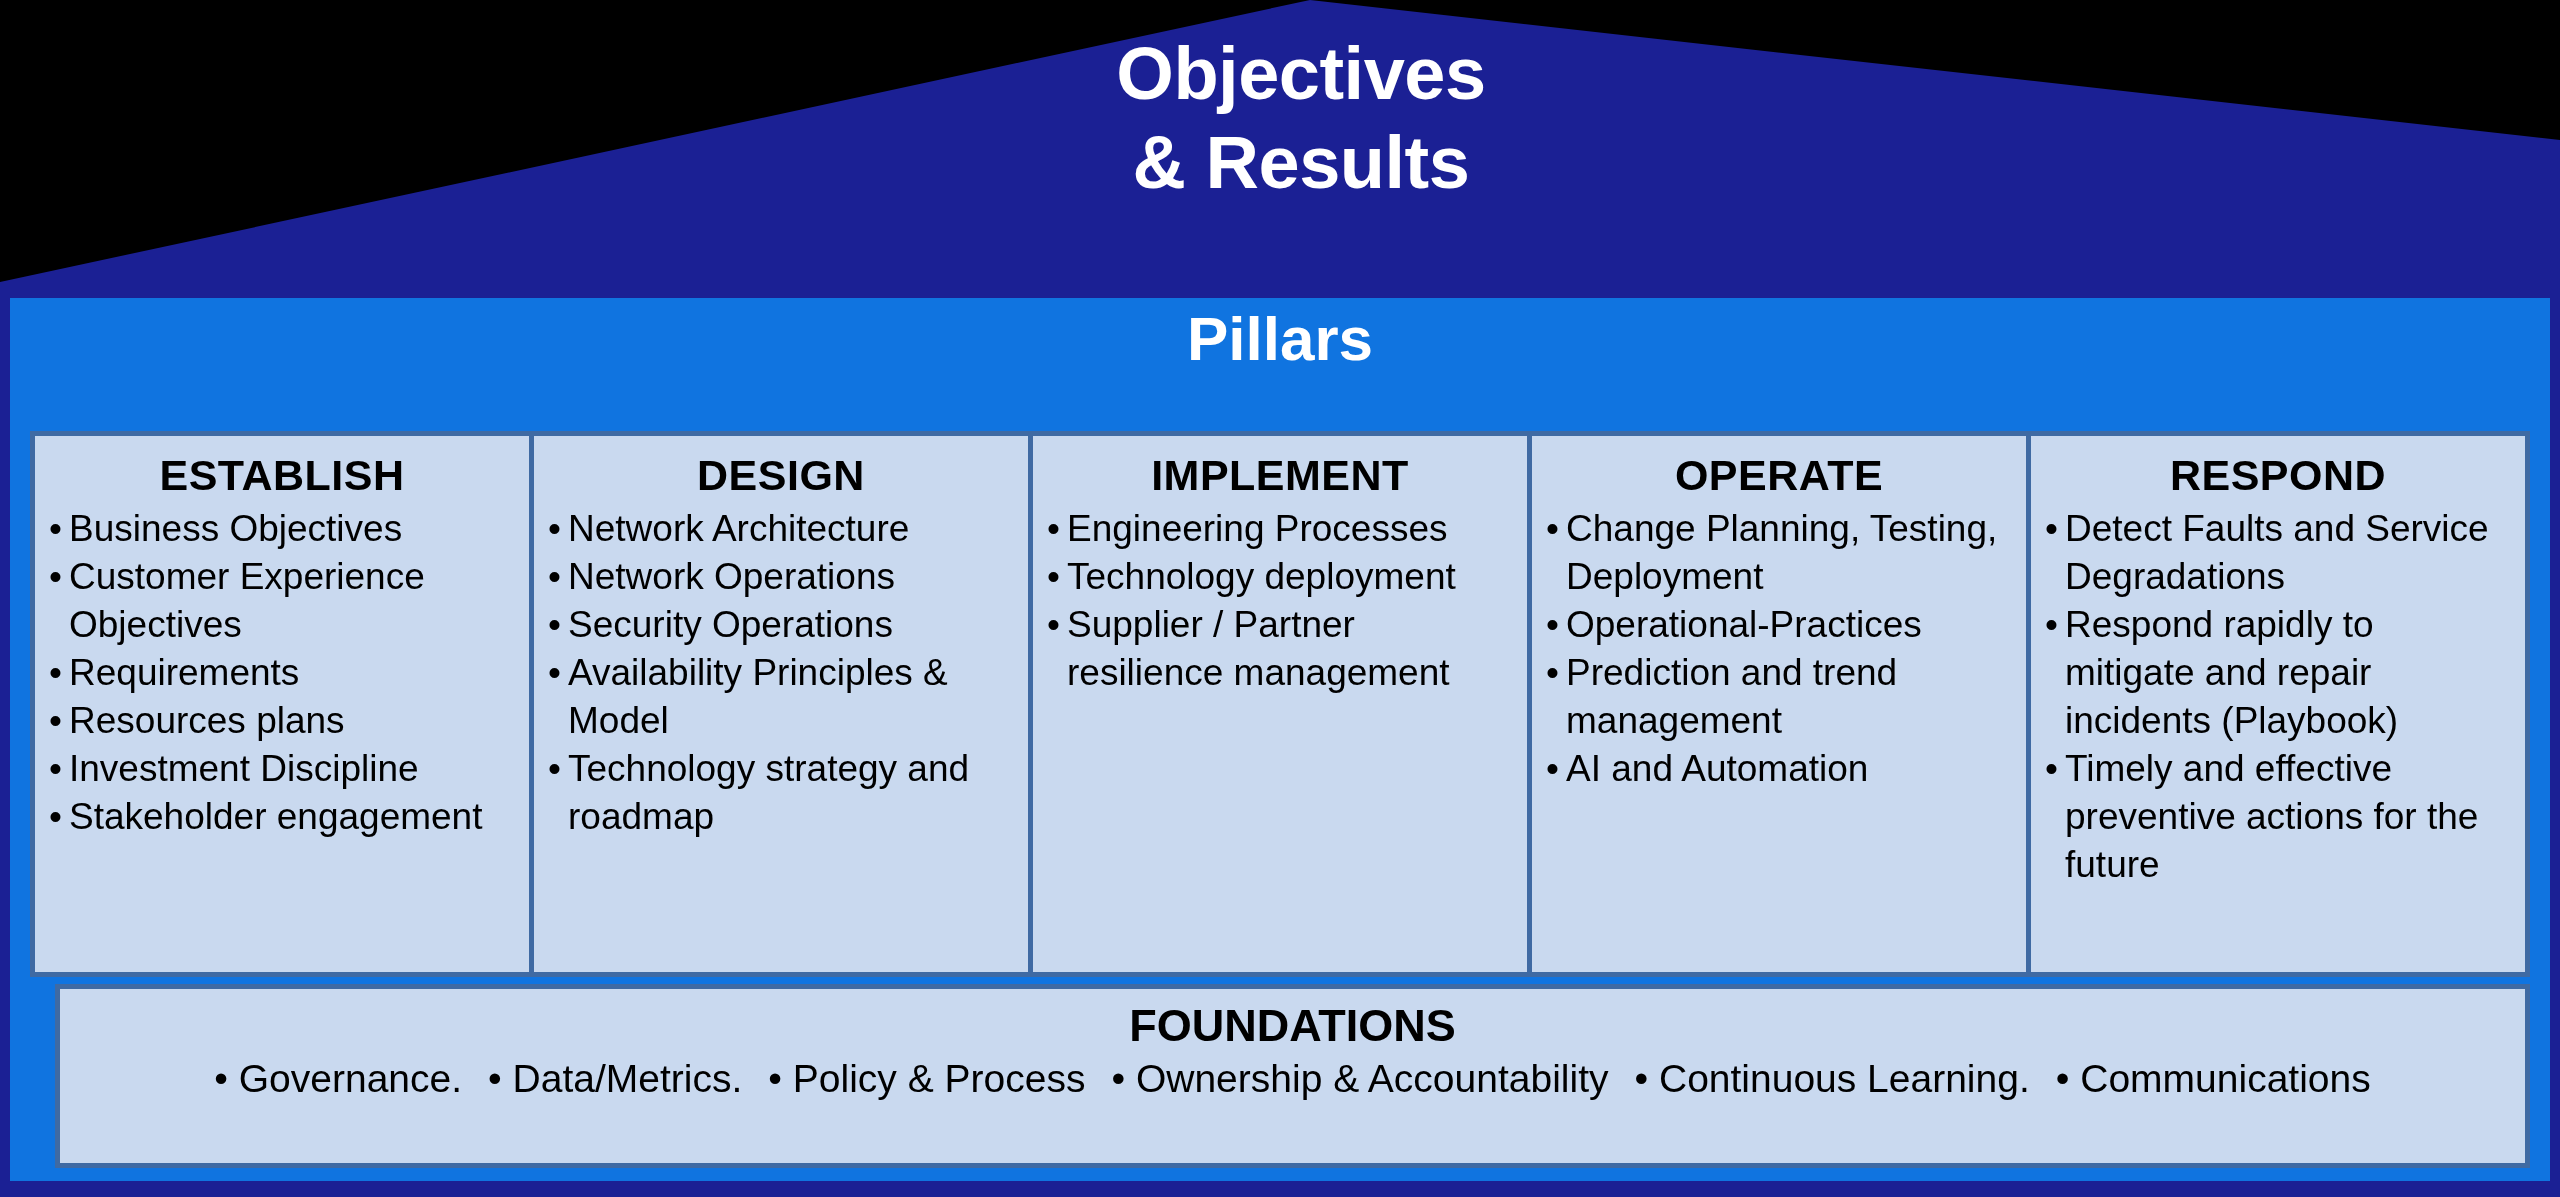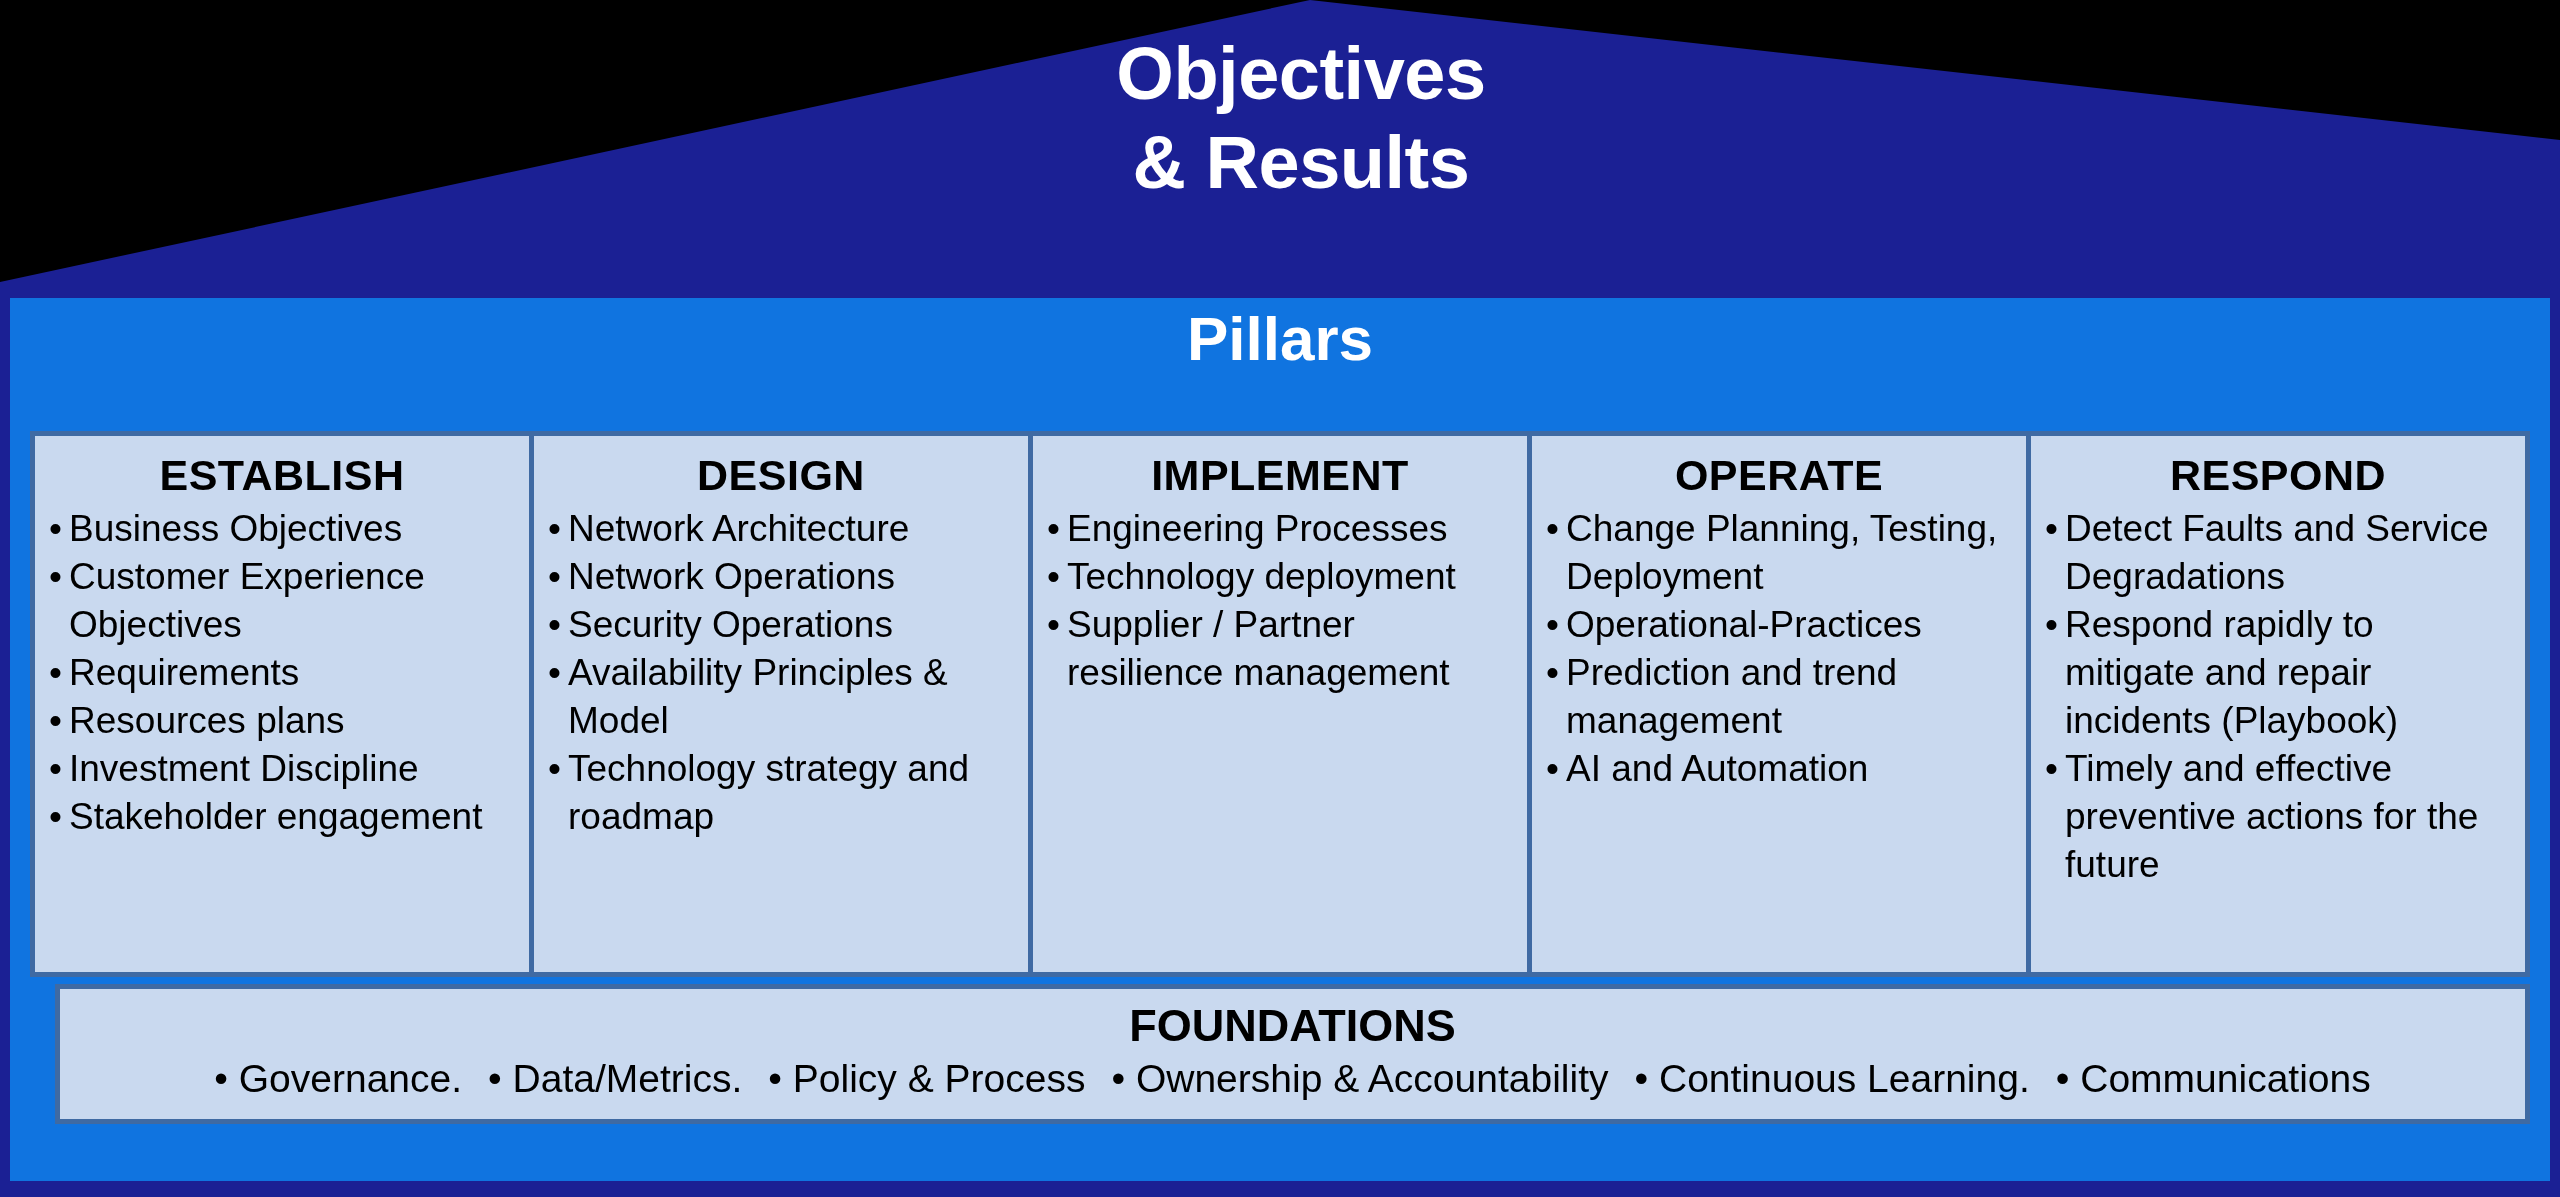--- a/index.html
+++ b/index.html
@@ -120,21 +120,21 @@
     font-size: 37px;
     line-height: 1.30;
   }
 
   
   .foundations {
     position: absolute;
     left: 20px;
     right: 20px;
     top: 686px;
-    height: 140px;
+    height: 184px;
     background: #C9D9EF;
     border: 5px solid #3F6AA3;
     padding-top: 10px;
     margin-left: 25px;
   }
   .foundations-title {
     text-align: center;
     font-size: 45px;
     font-weight: bold;
     color: #000000;

